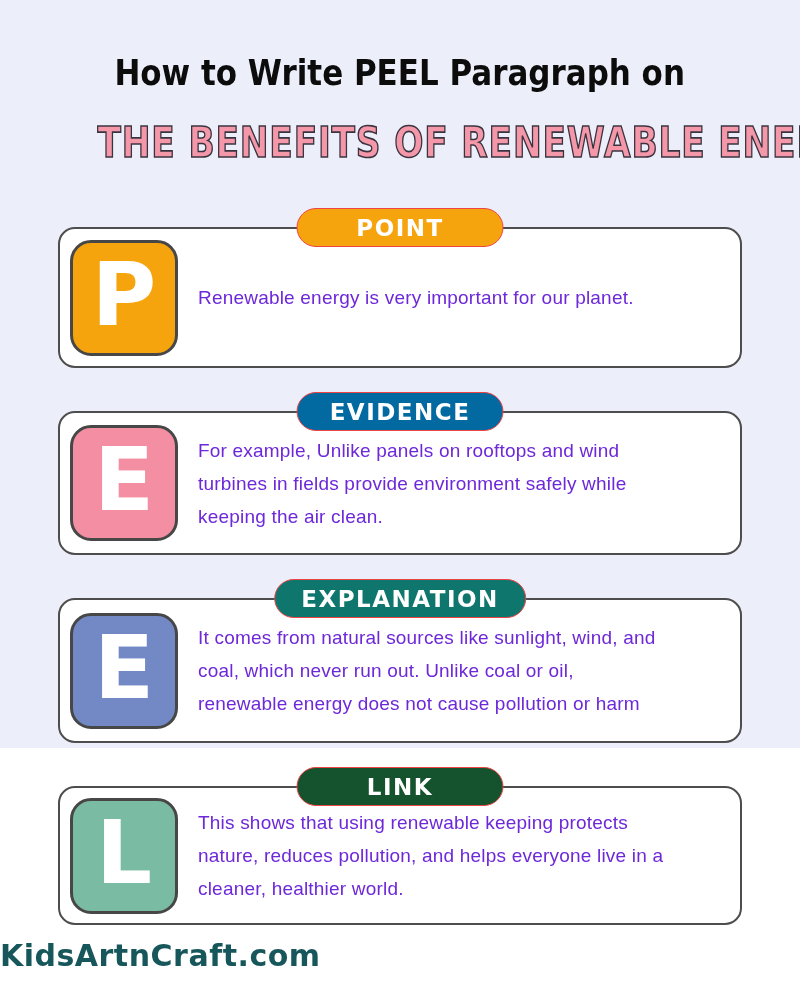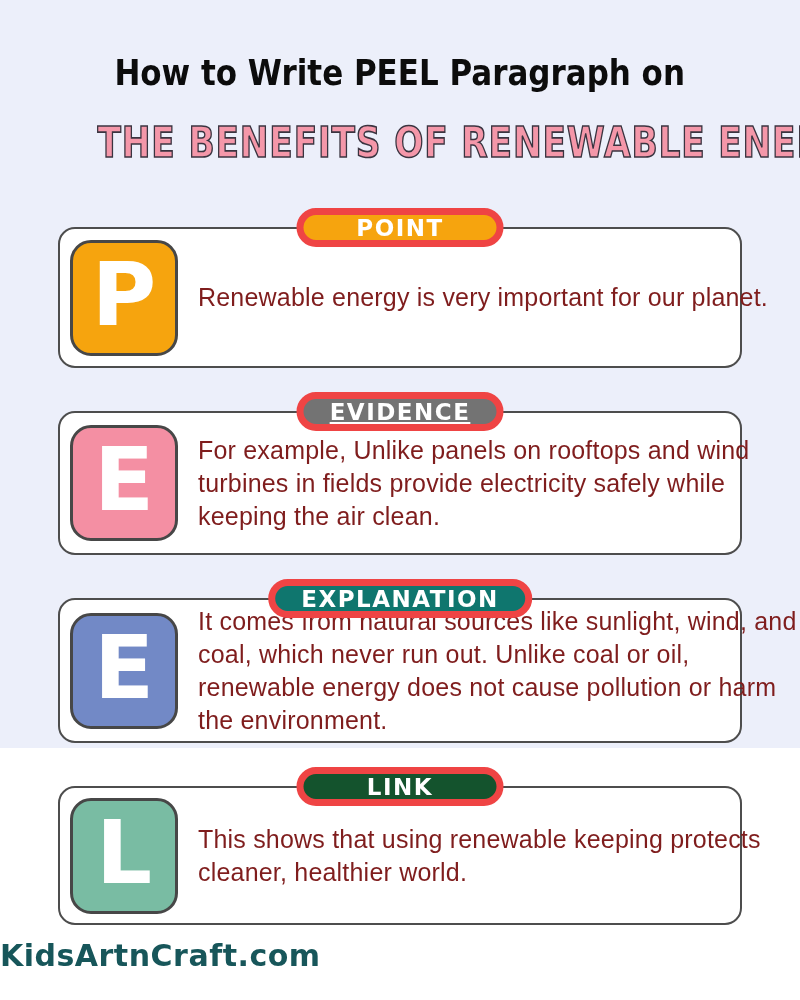--- a/index.html
+++ b/index.html
@@ -38,21 +38,21 @@
   }
   .peel-section.first { margin-top: 41px; }
   .badge {
     position: absolute;
     top: 0;
     left: 50%;
     transform: translateX(-50%);
     height: 39px;
     min-width: 207px;
     padding: 0 26px;
-    border: 7px solid #ef4444;
+    border: 1px solid #ef4444;
     border-radius: 21px;
     display: flex;
     align-items: center;
     justify-content: center;
     color: #ffffff;
     font-family: "DejaVu Sans", sans-serif;
     font-weight: 700;
     font-size: 23px;
     letter-spacing: 1.5px;
     z-index: 2;
@@ -80,23 +80,23 @@
     align-items: center;
     justify-content: center;
     color: #ffffff;
     font-family: "DejaVu Sans", sans-serif;
     font-weight: 800;
     font-size: 88px;
     line-height: 1;
     padding-bottom: 6px;
   }
   .card-text {
-    font-size: 25px;
+    font-size: 19px;
     line-height: 33px;
-    color: #7f1d1d;
+    color: #6d28d9;
     letter-spacing: 0.2px;
   }
   .card-text .line { white-space: nowrap; }
   .footer {
     margin-top: 13px;
     padding-right: 60px;
     font-family: "DejaVu Sans", sans-serif;
     font-weight: 800;
     font-size: 30px;
     letter-spacing: 0.5px;
@@ -120,50 +120,50 @@
     <div class="badge" style="background-color: rgb(246, 164, 14);">POINT</div>
     <div class="card card-1">
       <div class="letter-box" style="background-color: rgb(246, 164, 14);">P</div>
       <div class="card-text">
         <div class="line">Renewable energy is very important for our planet.</div>
       </div>
     </div>
   </section>
 
   <section class="peel-section">
-    <div class="badge" style="background-color: #737373; text-decoration: underline;">EVIDENCE</div>
+    <div class="badge" style="background-color: #0369a1;">EVIDENCE</div>
     <div class="card card-2">
       <div class="letter-box" style="background-color: rgb(244, 143, 163);">E</div>
       <div class="card-text">
         <div class="line">For example, Unlike panels on rooftops and wind</div>
-        <div class="line">turbines in fields provide electricity safely while</div>
+        <div class="line">turbines in fields provide environment safely while</div>
         <div class="line">keeping the air clean.</div>
       </div>
     </div>
   </section>
 
   <section class="peel-section">
     <div class="badge" style="background-color: #0f766e;">EXPLANATION</div>
     <div class="card card-3">
       <div class="letter-box" style="background-color: rgb(114, 137, 198);">E</div>
       <div class="card-text">
         <div class="line">It comes from natural sources like sunlight, wind, and</div>
         <div class="line">coal, which never run out. Unlike coal or oil,</div>
         <div class="line">renewable energy does not cause pollution or harm</div>
-        <div class="line">the environment.</div>
       </div>
     </div>
   </section>
 
   <section class="peel-section">
     <div class="badge" style="background-color: #14532d;">LINK</div>
     <div class="card card-4">
       <div class="letter-box" style="background-color: rgb(121, 188, 163);">L</div>
       <div class="card-text">
         <div class="line">This shows that using renewable keeping protects</div>
+        <div class="line">nature, reduces pollution, and helps everyone live in a</div>
         <div class="line">cleaner, healthier world.</div>
       </div>
     </div>
   </section>
 
   <div class="footer" style="color: rgb(23, 86, 90);">KidsArtnCraft.com</div>
 
 </div>
 
 </body></html>

